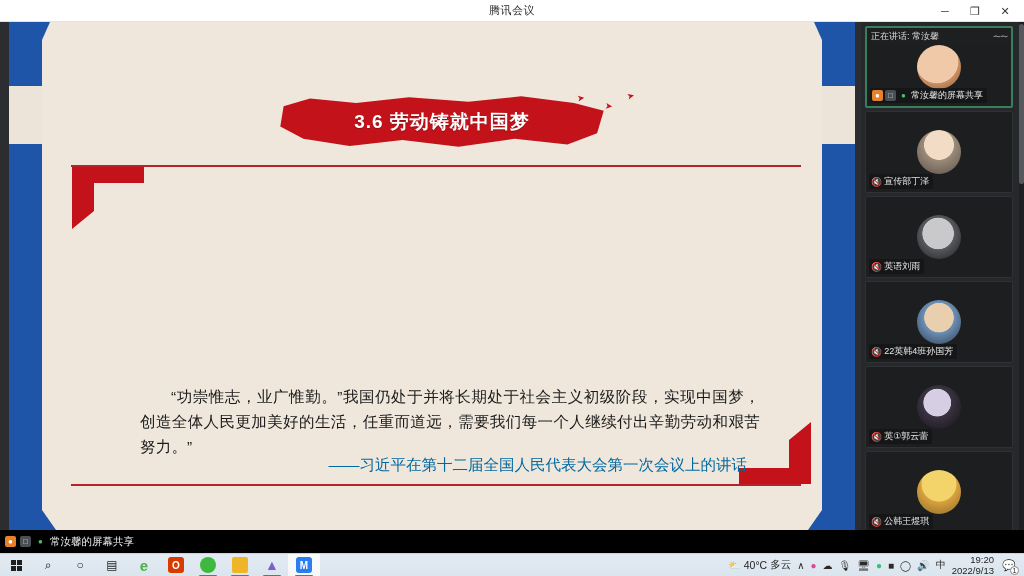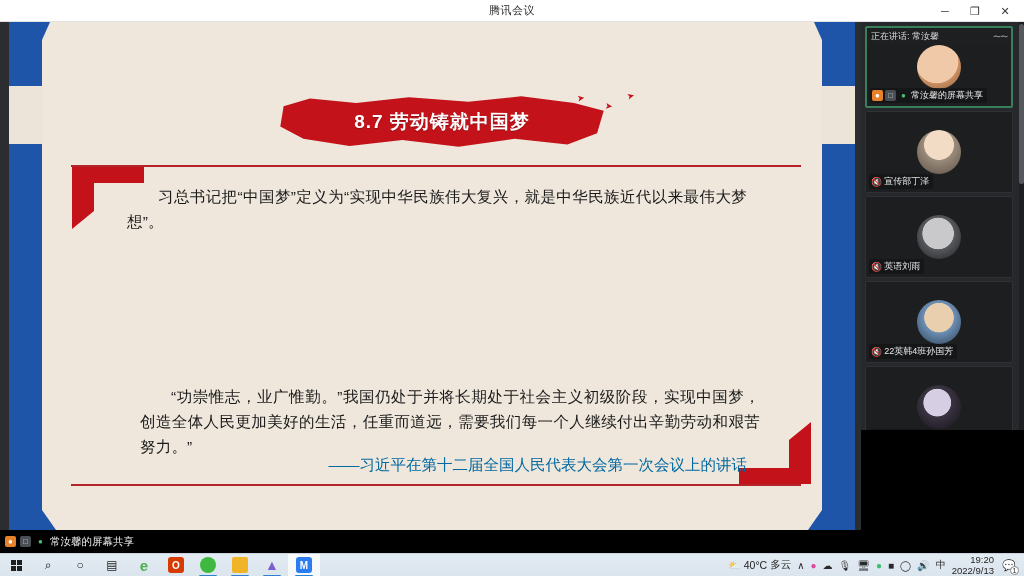--- a/index.html
+++ b/index.html
@@ -117,21 +117,21 @@
     letter-spacing:.2px; text-align:justify;
   }
   #para1{ left:118px; top:162px; width:620px; text-indent:2em; }
   #para2{ left:118px; top:228px; width:620px; }
   #para3{ left:118px; top:362px; width:620px; text-indent:2em;margin-left:13px; }
   #attrib{ left:118px; top:430px; width:620px; text-align:right; font-size:15.5px;
            color:#0369a1; line-height:25px; position:absolute; }
 
   
   #roster{
-    position:absolute; left:861px; top:0; width:163px; height:408px;
+    position:absolute; left:861px; top:0; width:163px; height:508px;
     background:#26282b; padding:4px 6px 8px 4px; overflow:hidden;
   }
   .tile{
     position:relative; width:148px; height:82px; margin-bottom:3px;
     background:#1c1e20; border:1px solid #2f3235; border-radius:2px; overflow:hidden;
   }
   .tile.active{ border:2px solid #3a7f5c; }
   .tile .speak-bar{
     position:absolute; left:0; top:0; right:0; height:17px;
     background:rgba(30,32,34,.82); color:#dadada; font-size:9px;
@@ -261,30 +261,29 @@
       <div class="wedge w-br"></div>
 
       <div id="slide-inner"></div>
 
       <div class="birds bird1">➤</div>
       <div class="birds bird2">➤</div>
       <div class="birds bird3">➤</div>
 
       <div id="slide-title-wrap">
         <div id="brush"></div>
-        <div id="slide-title">8.7 劳动铸就中国梦</div>
+        <div id="slide-title">3.6 劳动铸就中国梦</div>
       </div>
 
       <div id="content-card"></div>
       <div id="rule-top"></div>
       <div id="rule-bottom"></div>
       <div id="corner-tl"></div>
       <div id="corner-br"></div>
 
-      <div class="para" id="para1">习总书记把“中国梦”定义为“实现中华民族伟大复兴，就是中华民族近代以来最伟大梦想”。</div>
       <div class="para" id="para3">“功崇惟志，业广惟勤。”我国仍处于并将长期处于社会主义初级阶段，实现中国梦，创造全体人民更加美好的生活，任重而道远，需要我们每一个人继续付出辛勤劳动和艰苦努力。”</div>
       <div id="attrib">——习近平在第十二届全国人民代表大会第一次会议上的讲话</div>
     </div>
   </div>
 
   <div id="roster">
 
     <div class="tile active">
       <div class="speak-bar">
         <span>正在讲话: 常汝馨</span>

